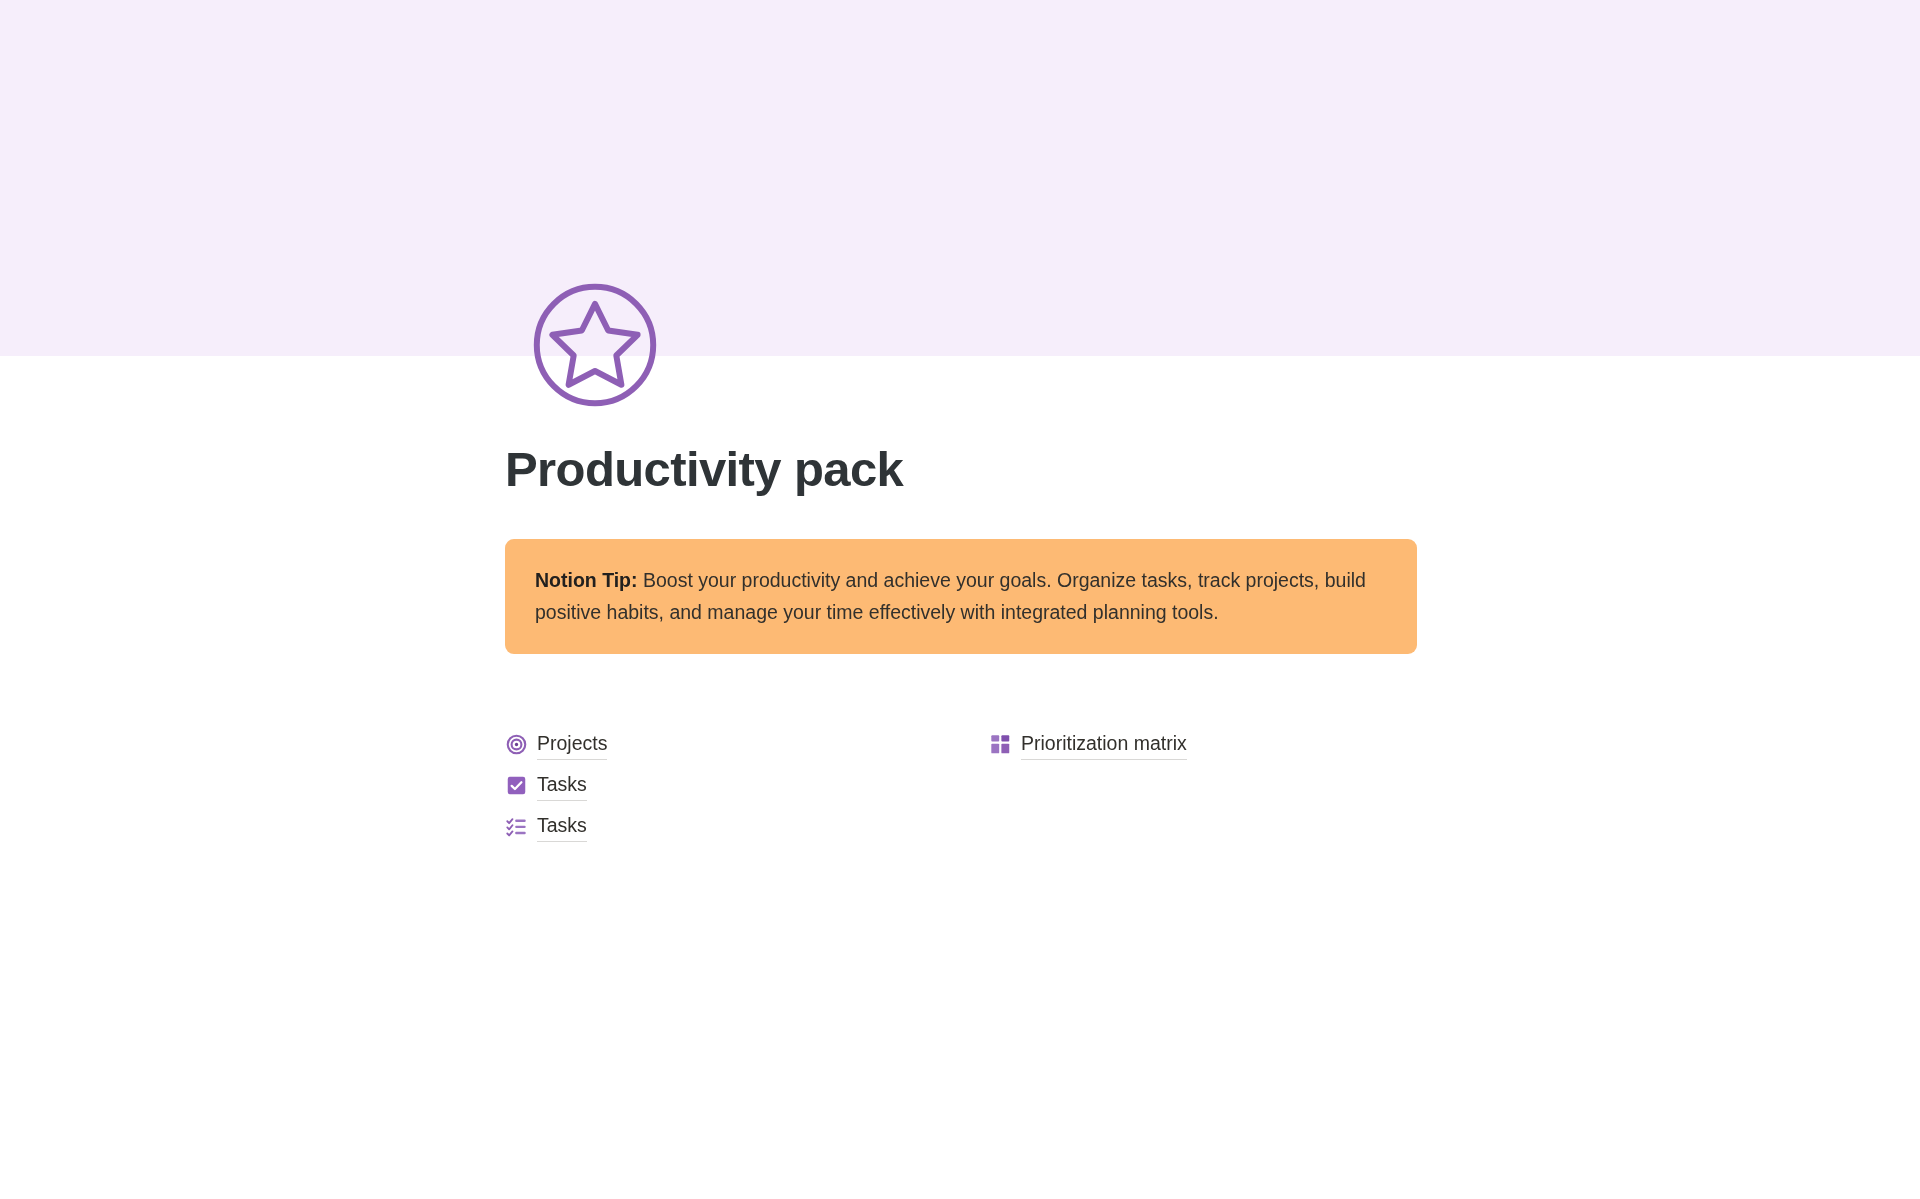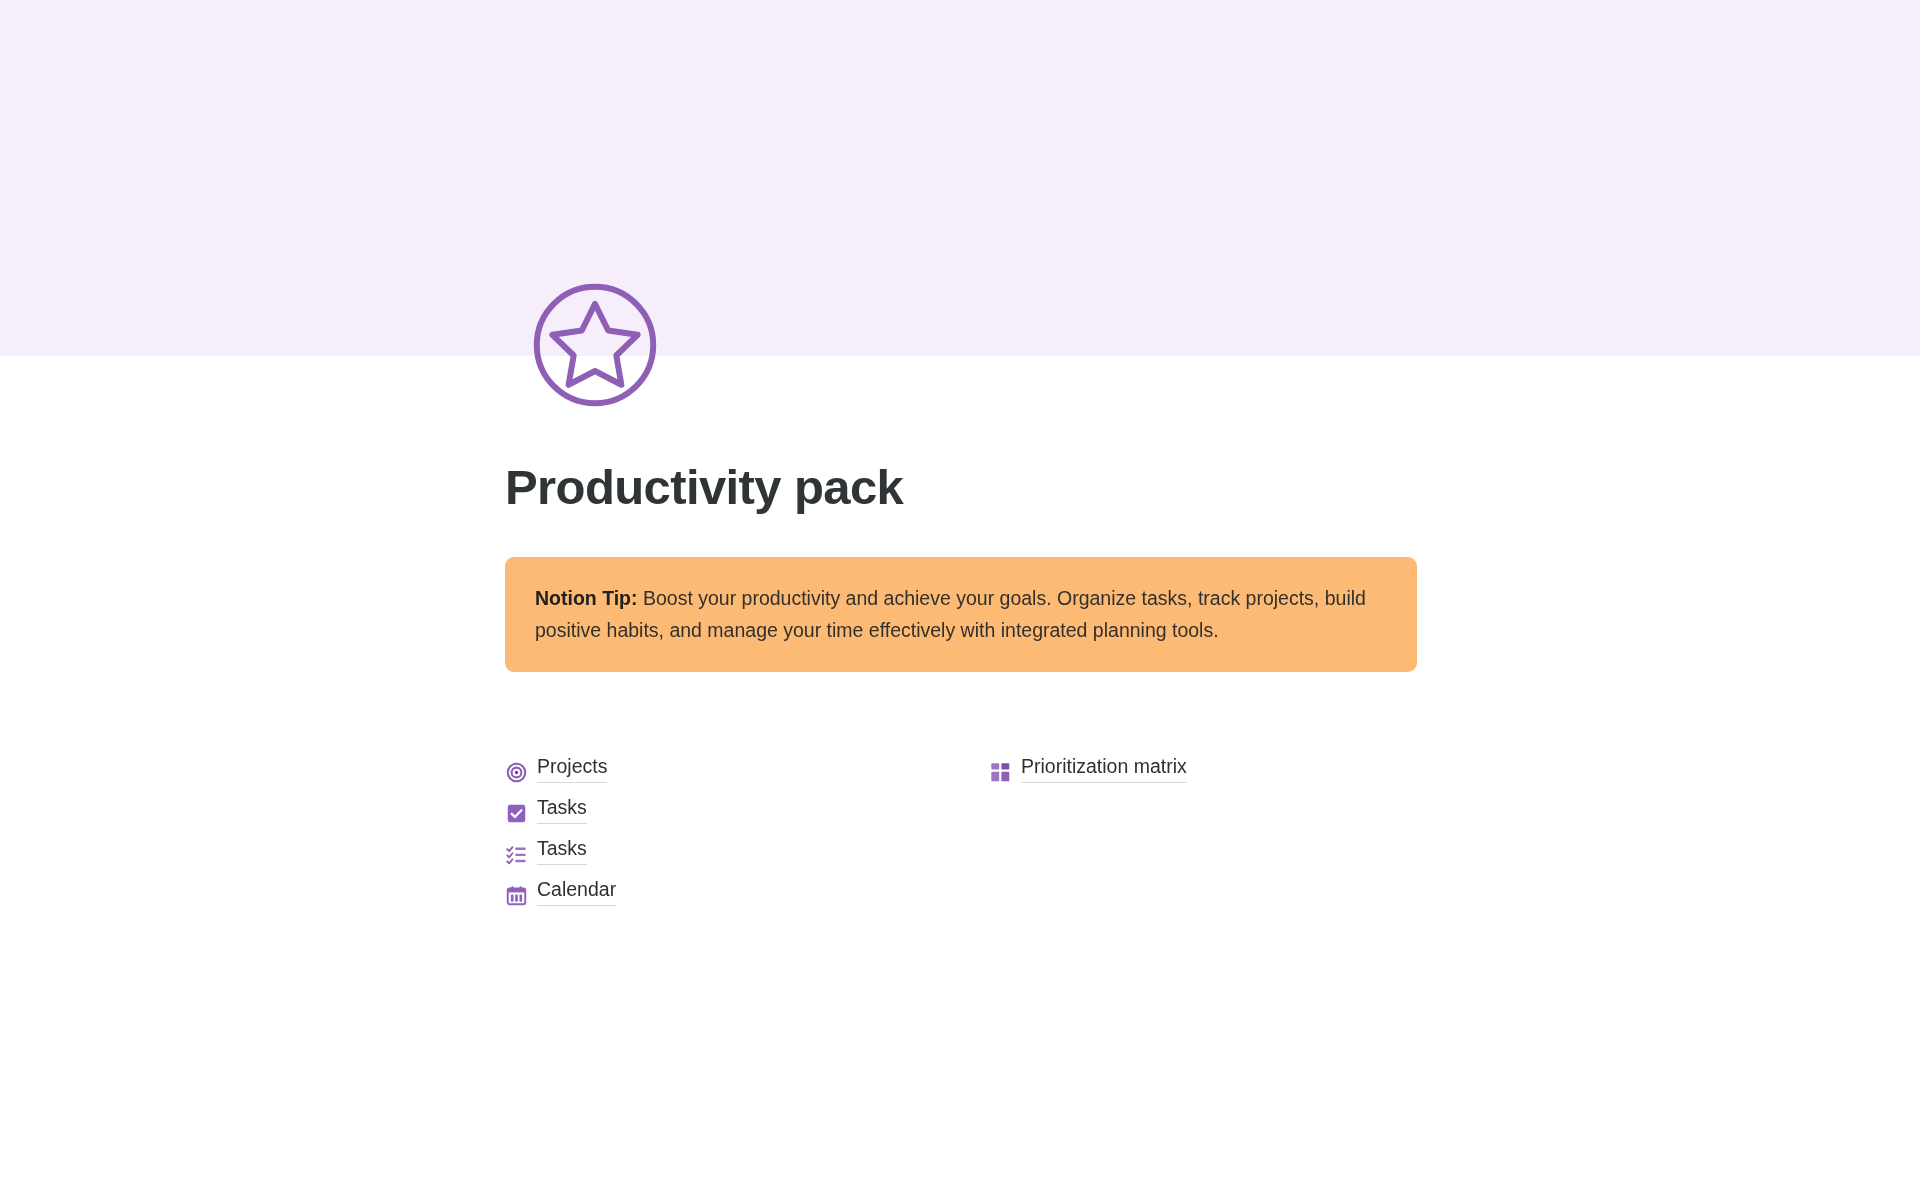--- a/index.html
+++ b/index.html
@@ -36,21 +36,21 @@
     top: 274px;
     width: 142px;
     height: 142px;
   }
   .page-icon svg { display: block; width: 142px; height: 142px; }
 
   
   .content {
     position: absolute;
     left: 505px;
-    top: 458px;
+    top: 440px;
     width: 912px;
   }
 
   .page-title {
     font-size: 49px;
     line-height: 58px;
     font-weight: bold;
     color: #2f3437;
     letter-spacing: -0.6px;
     margin-bottom: 41px;
@@ -73,21 +73,21 @@
   
   .link-columns {
     display: flex;
     gap: 0;
   }
   .link-col { width: 484px; }
   .link-col:last-child { width: 428px; }
 
   .link-row {
     display: flex;
-    align-items: flex-end;
+    align-items: center;
     height: 41px;
     gap: 10px;
   }
 
   .link-icon {
     width: 22px;
     height: 22px;
     flex: 0 0 22px;
     display: flex;
     align-items: center;
@@ -158,34 +158,20 @@
               <path d="M1.5 13 L3.6 15.2 L7.4 10.6" fill="none" stroke="#8e5fb5" stroke-width="2.1" stroke-linecap="round" stroke-linejoin="round"></path>
               <path d="M1.5 20 L3.6 22.2 L7.4 17.6" fill="none" stroke="#8e5fb5" stroke-width="2.1" stroke-linecap="round" stroke-linejoin="round"></path>
               <rect x="10.5" y="4" width="12" height="2.8" rx="1.2" fill="#9b74c2"></rect>
               <rect x="10.5" y="11" width="12" height="2.8" rx="1.2" fill="#9b74c2"></rect>
               <rect x="10.5" y="18" width="12" height="2.8" rx="1.2" fill="#9b74c2"></rect>
             </svg>
           </span>
           <span class="link-label">Tasks</span>
         </div>
 
-        <div class="link-row">
-          <span class="link-icon">
-            <svg width="21" height="21" viewBox="0 0 24 24">
-              <rect x="2" y="4" width="20" height="18" rx="2" fill="none" stroke="#9160bd" stroke-width="2.2"></rect>
-              <rect x="2" y="4" width="20" height="4.5" fill="#9160bd"></rect>
-              <rect x="6" y="1.5" width="2.6" height="4.5" rx="1.1" fill="#9160bd"></rect>
-              <rect x="15.4" y="1.5" width="2.6" height="4.5" rx="1.1" fill="#9160bd"></rect>
-              <rect x="5.6" y="11" width="3" height="8" fill="#9160bd"></rect>
-              <rect x="10.5" y="11" width="3" height="8" fill="#9160bd"></rect>
-              <rect x="15.4" y="11" width="3" height="8" fill="#9160bd"></rect>
-            </svg>
-          </span>
-          <span class="link-label">Calendar</span>
-        </div>
 
       </div>
 
       <div class="link-col">
 
 
 
 
         <div class="link-row">
           <span class="link-icon">

